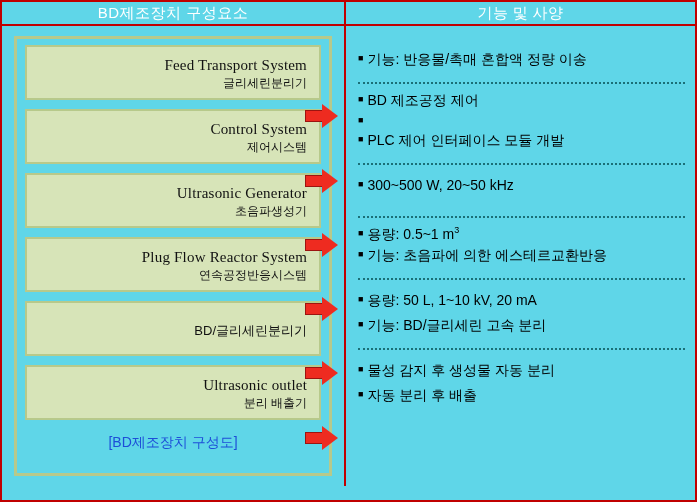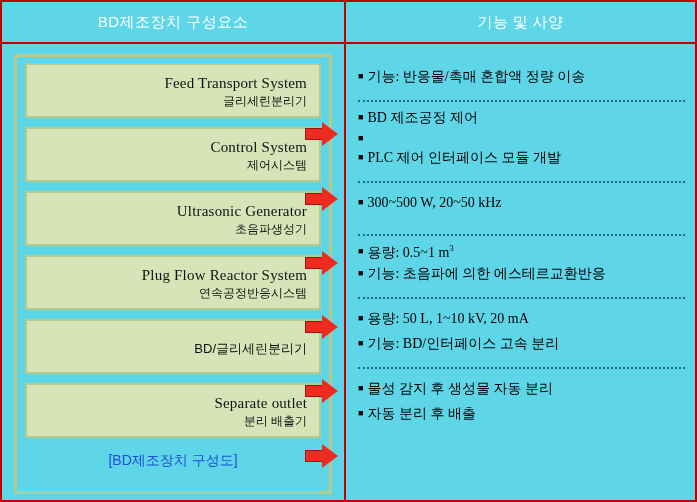--- a/index.html
+++ b/index.html
@@ -17,21 +17,21 @@
     position: relative;
     width: 697px;
     height: 502px;
     box-sizing: border-box;
     border: 2px solid #c00000;
     background: #5fd6e8;
   }
   
   .header {
     display: flex;
-    height: 42px;
+    height: 24px;
     box-sizing: border-box;
   }
   .header-cell {
     box-sizing: border-box;
     display: flex;
     align-items: center;
     justify-content: center;
     color: #ffffff;
     font-size: 15px;
     letter-spacing: 0.5px;
@@ -148,21 +148,21 @@
     margin-bottom: 2px;
   }
   .bullet {
     color: #000000;
     font-size: 9px;
     line-height: 1.9;
     margin-right: 4px;
     flex: 0 0 auto;
   }
   .spec-text {
-    font-family: Liberation Serif, serif;
+    font-family: Liberation Sans, sans-serif;
     font-size: 14px;
     text-align: right;
   }
   .divider {
     border-top: 2px dotted #1b6f77;
     margin: 5px 0 7px 0;
     height: 0;
   }
   sup {
     font-size: 9px;
@@ -202,21 +202,21 @@
         <div class="comp-box">
           <div class="comp-en">Plug Flow Reactor System</div>
           <div class="comp-ko">연속공정반응시스템</div>
         </div>
 
         <div class="comp-box">
           <div class="comp-ko small">BD/글리세린분리기</div>
         </div>
 
         <div class="comp-box">
-          <div class="comp-en">Separate outlet</div>
+          <div class="comp-en">Ultrasonic outlet</div>
           <div class="comp-ko">분리 배출기</div>
         </div>
 
         <div class="panel-caption">[BD제조장치  구성도]</div>
       </div>
 
       <div class="arrow" style="left: 303px; top: 78px;">
         <div class="shaft"></div>
           <div class="head"></div>
       </div>
@@ -287,21 +287,21 @@
       </div>
       <div class="divider"></div>
 
       <div class="spec-group" style="padding-top:4px;">
         <div class="spec-line">
           <span class="bullet">■</span>
           <span class="spec-text">용량: 50 L, 1~10 kV, 20 mA</span>
         </div>
         <div class="spec-line" style="margin-top:6px;">
           <span class="bullet">■</span>
-          <span class="spec-text">기능: BD/인터페이스 고속 분리</span>
+          <span class="spec-text">기능: BD/글리세린 고속 분리</span>
         </div>
       </div>
       <div class="divider"></div>
 
       <div class="spec-group" style="padding-top:4px;">
         <div class="spec-line">
           <span class="bullet">■</span>
           <span class="spec-text">물성 감지 후 생성물 자동 분리</span>
         </div>
         <div class="spec-line" style="margin-top:6px;">

